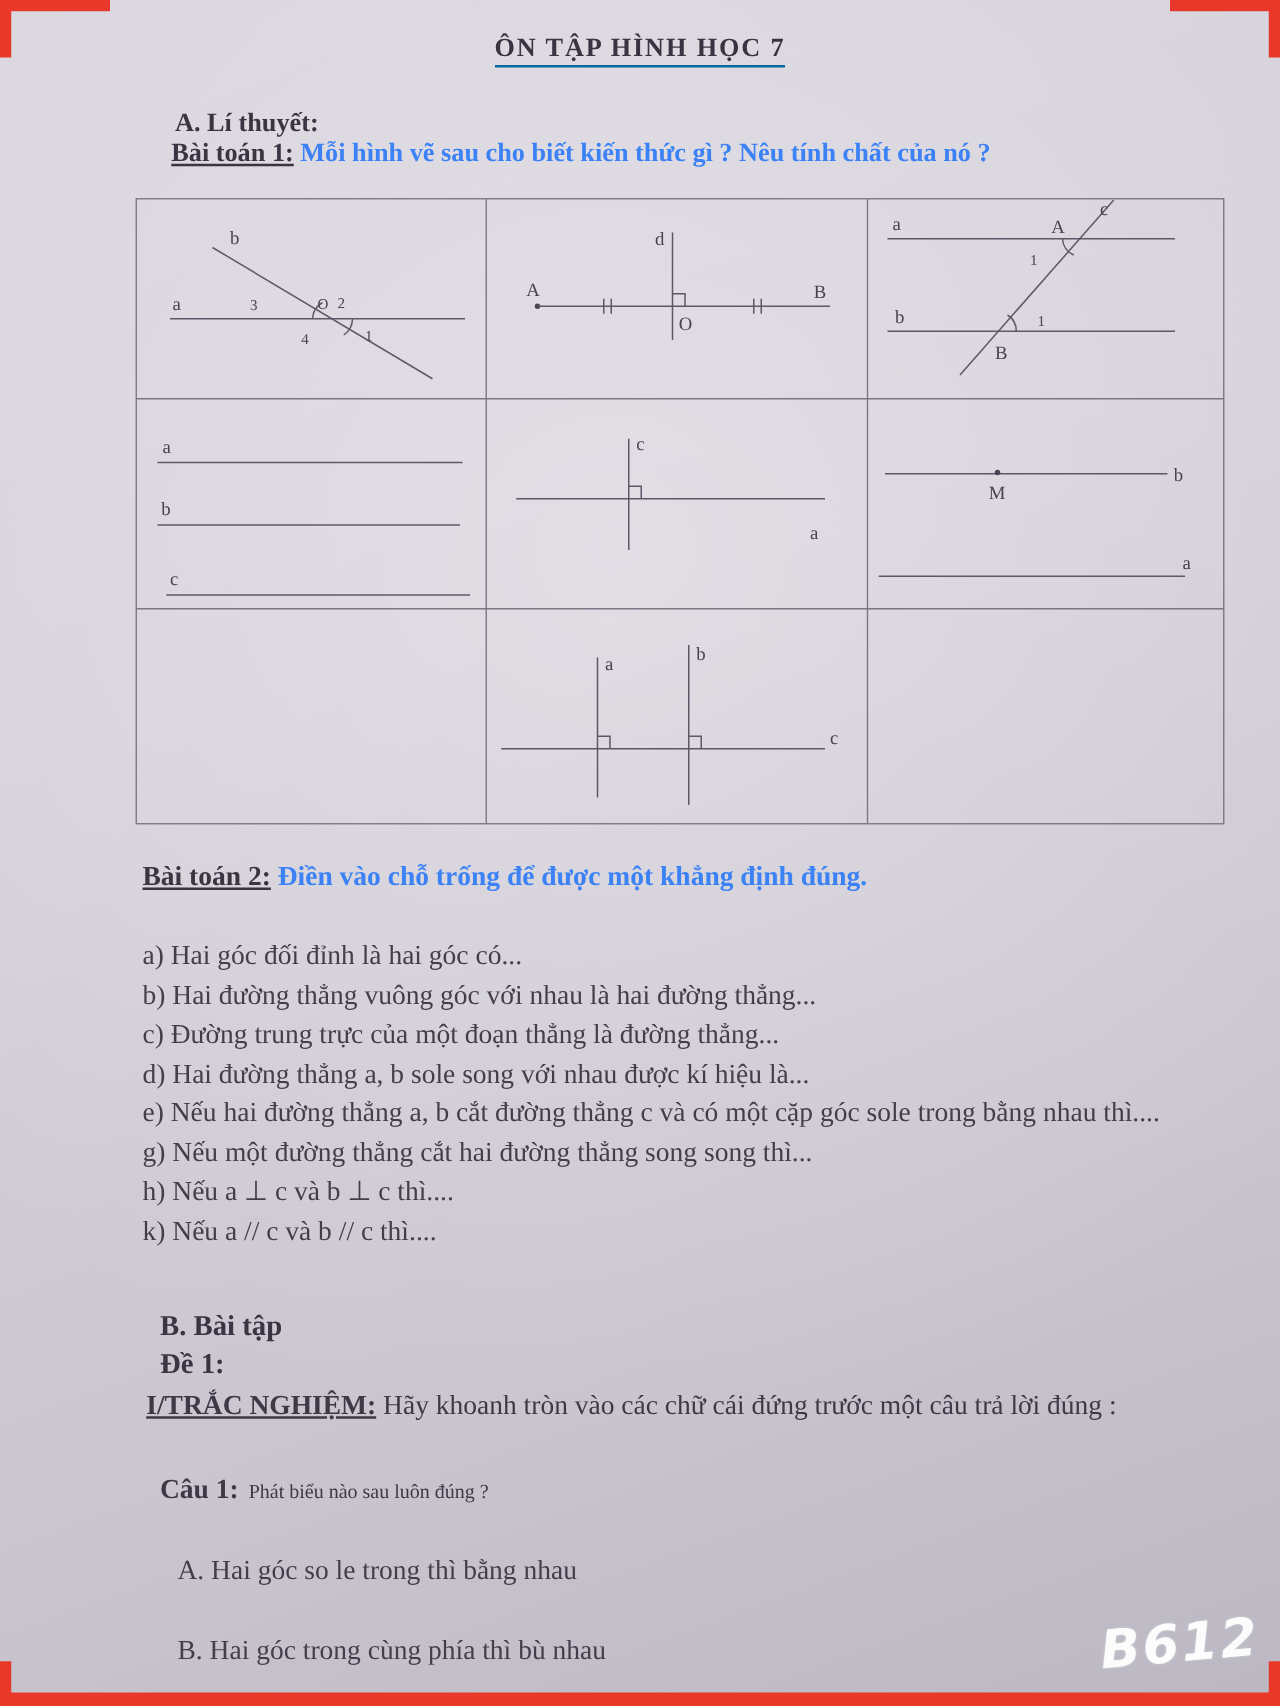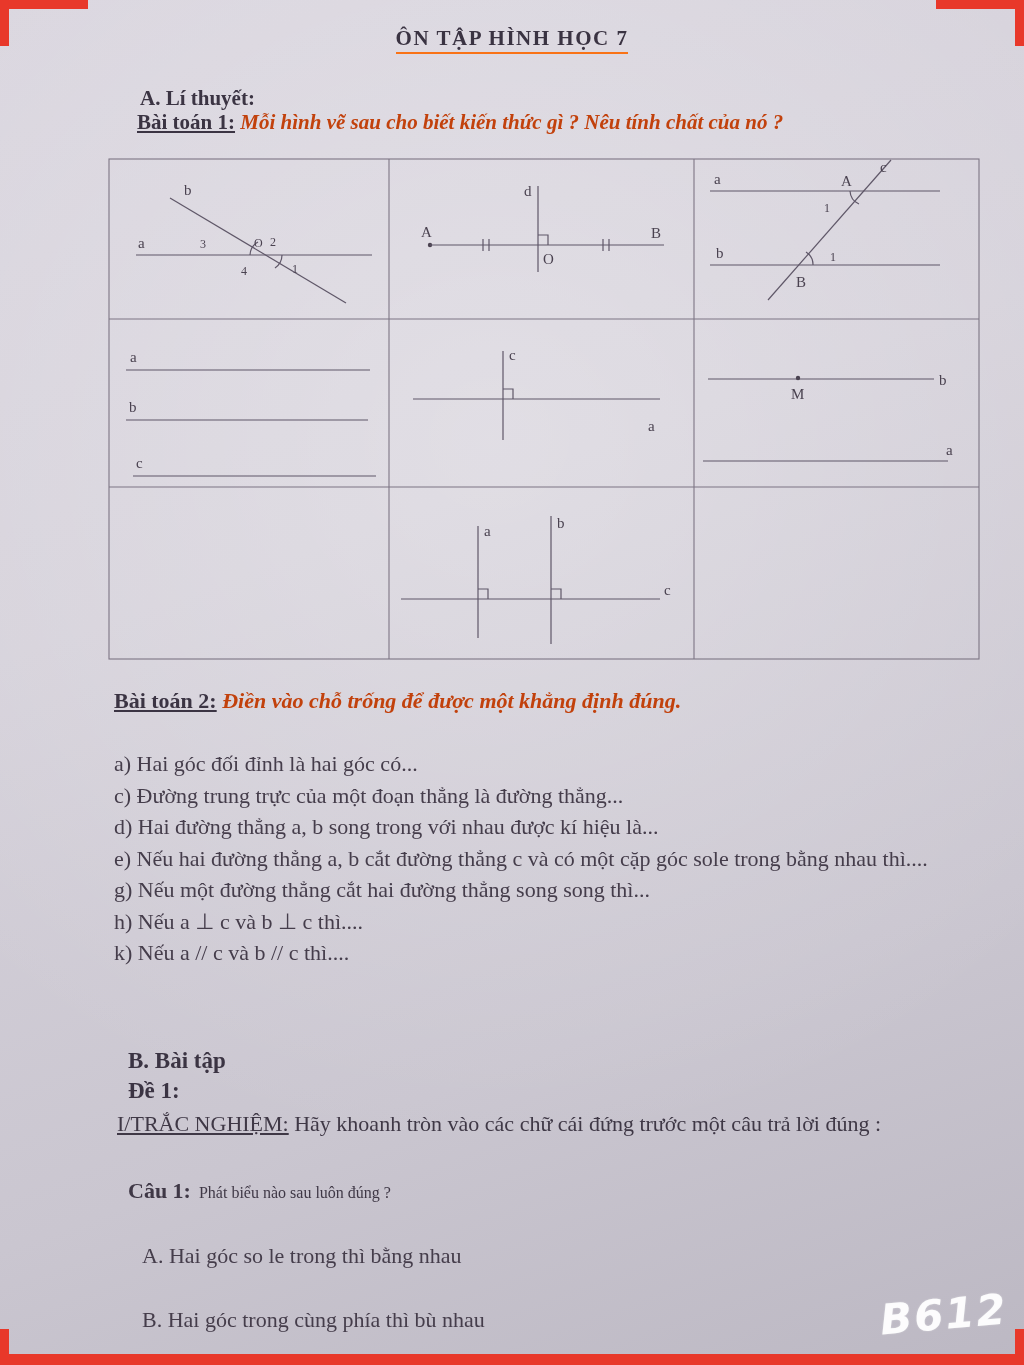--- a/index.html
+++ b/index.html
@@ -5,28 +5,28 @@
   html,body{margin:0;padding:0;}
   body{
     width:1024px;height:1365px;position:relative;overflow:hidden;
     font-family:"Liberation Serif",serif;color:#3f3846;
     background:
       radial-gradient(ellipse 120% 85% at 48% 32%, rgba(255,255,255,0.28), rgba(255,255,255,0) 62%),
       linear-gradient(160deg,#dad6df 0%,#d5d1da 38%,#cac6d0 72%,#bcb8c3 100%);
   }
   .abs{position:absolute;}
   .title{font-weight:bold;font-size:21px;letter-spacing:1.5px;color:#3a3342;}
-  .title-underline{border-bottom:2px solid #f97316;padding-bottom:2px;}
+  .title-underline{border-bottom:2px solid #0369a1;padding-bottom:2px;}
   .h-bold{font-weight:bold;font-size:21px;color:#3b3443;}
   .bt-label{font-weight:bold;text-decoration:underline;font-size:21px;color:#3b3443;}
-  .bt-italic{font-weight:bold;font-style:italic;font-size:21px;color:#c2410c;}
+  .bt-italic{font-weight:bold;font-size:21px;color:#3b82f6;}
   .body-text{font-size:22px;line-height:31.5px;color:#453d4b;}
   .opt-line{font-size:22px;line-height:31.8px;color:#453d4b;margin-top:32px;}
   .q-label{font-weight:bold;font-size:22px;}
-  .quiz-label{font-weight:normal;text-decoration:underline;font-size:22px;}
+  .quiz-label{font-weight:bold;text-decoration:underline;font-size:22px;}
   .quiz-italic{font-size:22px;}
   .frame{position:absolute;background:#e8382a;}
   .watermark{
     font-family:"DejaVu Sans",sans-serif;font-style:italic;font-weight:bold;
     font-size:42px;color:rgba(255,255,255,0.93);transform:rotate(-5deg);
     letter-spacing:2px;text-shadow:0 0 2px rgba(255,255,255,0.4);
   }
   svg text{font-family:"Liberation Serif",serif;fill:#4a4250;}
   svg .lbl{font-size:15px;}
   svg .num{font-size:12px;}
@@ -146,22 +146,23 @@
     <text class="lbl" x="556" y="437">c</text>
   </g>
 </svg>
 
 <div class="abs" style="left:114px;top:688px;">
   <span class="bt-label" style="font-size:22px;">Bài toán 2:</span><span class="bt-italic" style="font-size:22px;"> Điền vào chỗ trống để được một khẳng định đúng.</span>
 </div>
 
 <div class="abs" style="left:114px;top:748px;width:862px;">
   <div class="body-text">a) Hai góc đối đỉnh là hai góc có...</div>
+  <div class="body-text">b) Hai đường thẳng vuông góc với nhau là hai đường thẳng...</div>
   <div class="body-text">c) Đường trung trực của một đoạn thẳng là đường thẳng...</div>
-  <div class="body-text">d) Hai đường thẳng a, b song trong với nhau được kí hiệu là...</div>
+  <div class="body-text">d) Hai đường thẳng a, b sole song với nhau được kí hiệu là...</div>
   <div class="body-text">e) Nếu hai đường thẳng a, b cắt đường thẳng c và có một cặp góc sole trong bằng nhau thì....</div>
   <div class="body-text">g) Nếu một đường thẳng cắt hai đường thẳng song song thì...</div>
   <div class="body-text">h) Nếu a ⊥ c và b ⊥ c thì....</div>
   <div class="body-text">k) Nếu a // c và b // c thì....</div>
 </div>
 
 <div class="abs h-bold" style="left:128px;top:1048px;font-size:23px;">B. Bài tập</div>
 <div class="abs h-bold" style="left:128px;top:1078px;font-size:23px;">Đề 1:</div>
 
 <div class="abs" style="left:117px;top:1108px;width:895px;line-height:32px;">

